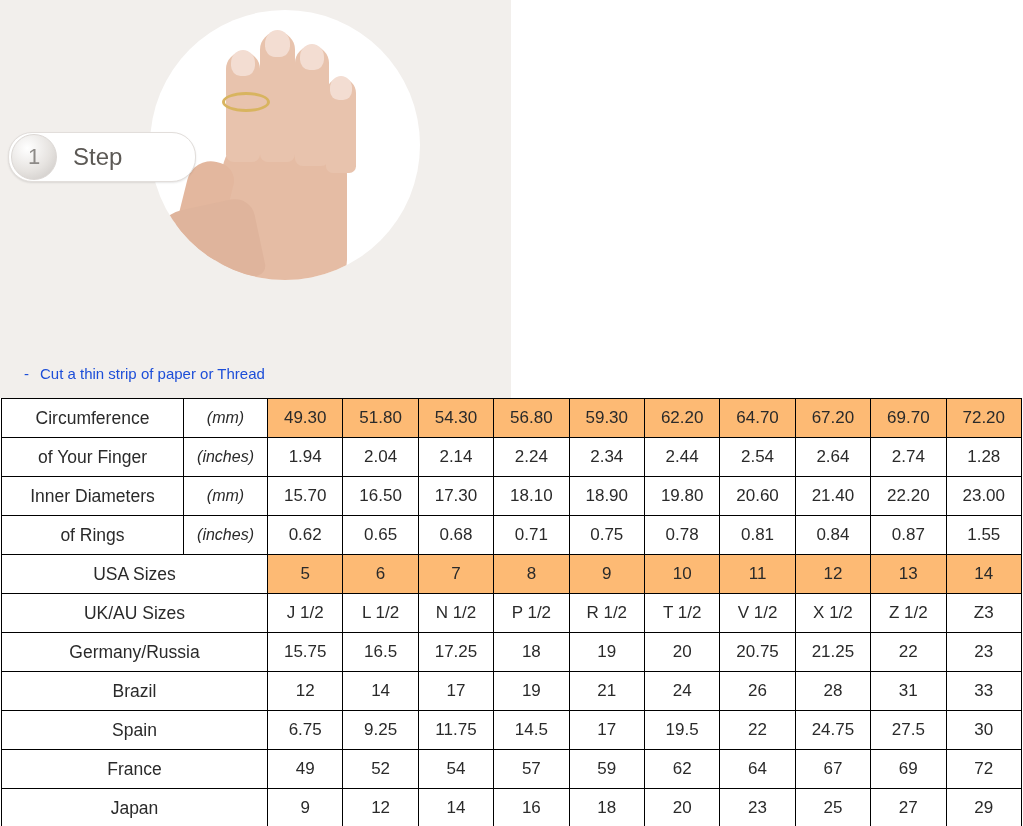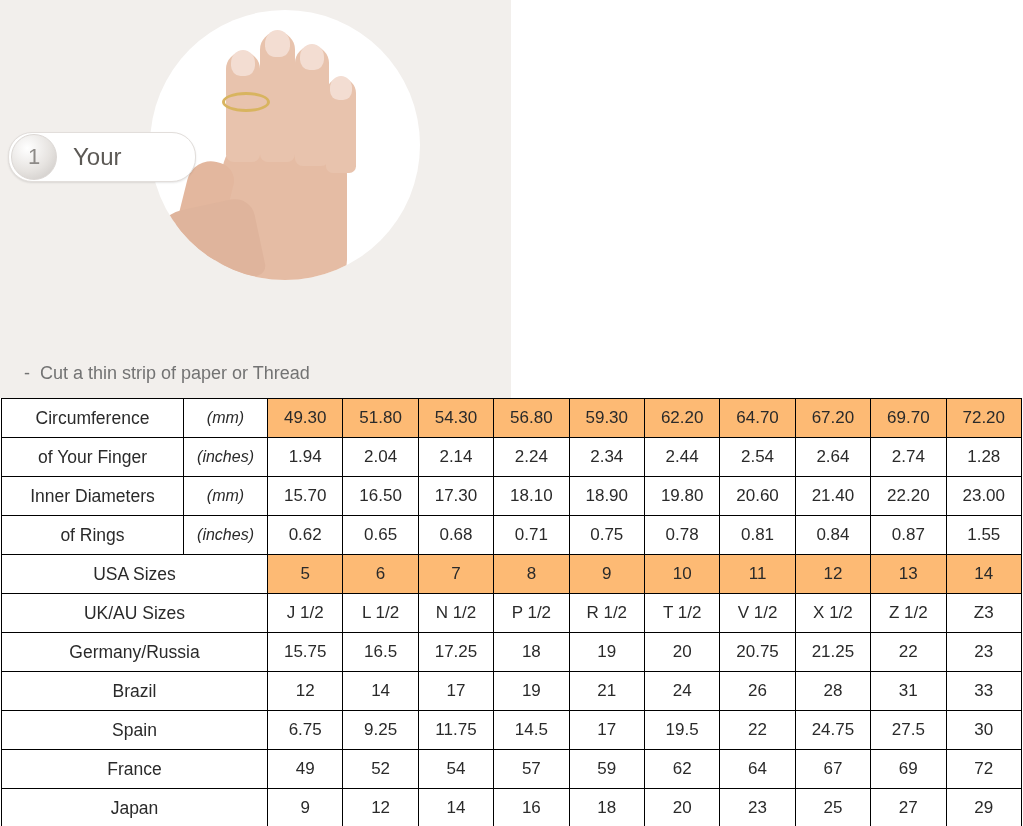--- a/index.html
+++ b/index.html
@@ -122,22 +122,22 @@
     margin-left: 16px;
     font-size: 24px;
     color: #5c5955;
     font-family: "Liberation Sans", sans-serif;
   }
 
   .bullets {
     position: absolute;
     left: 24px;
     bottom: 12px;
-    font-size: 18px;
-    color: #737373;
+    font-size: 15px;
+    color: #1d4ed8;
     line-height: 25px;
   }
   .bullets div { white-space: nowrap; }
   .bullets .dash { display: inline-block; width: 16px; }
 
   
   table.size-table {
     border-collapse: collapse;
     width: 1021px;
     margin-left: 1px;
@@ -205,21 +205,21 @@
           <div class="nail" style="left:22px; top:238px; width:26px; height:24px; transform:rotate(12deg);"></div>
 
           <div class="ringband" style="left:72px; top:82px; width:42px; height:14px;"></div>
 
           <div class="skin2" style="left:0px; top:196px; width:110px; height:80px; border-radius:40px 20px 10px 10px; transform:rotate(-12deg);"></div>
         </div>
       </div>
 
       <div class="step-badge step-badge-1">
         <div class="step-num">1</div>
-        <div class="step-word">Your</div>
+        <div class="step-word">Step</div>
       </div>
 
       <div class="bullets">
         <div><span class="dash">-</span><span>Cut a thin strip of paper or Thread</span></div>
       </div>
     </div>
 
     <div class="step-panel right">
       <div class="divider-vert"></div>
 

